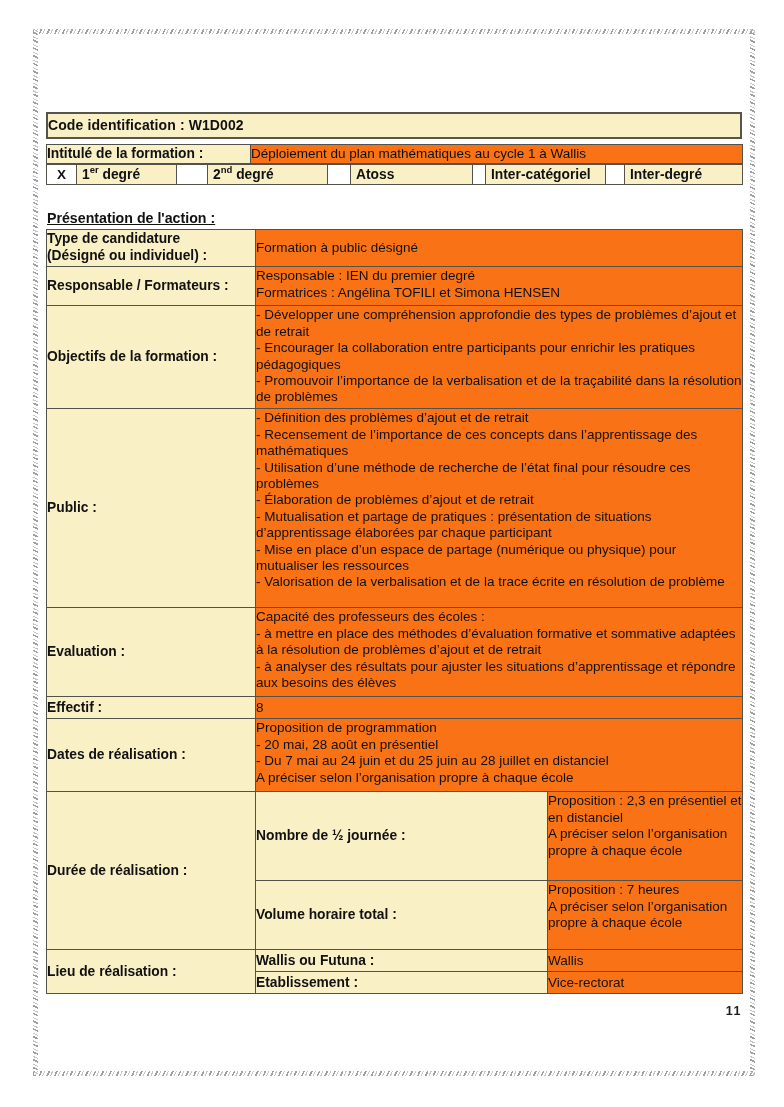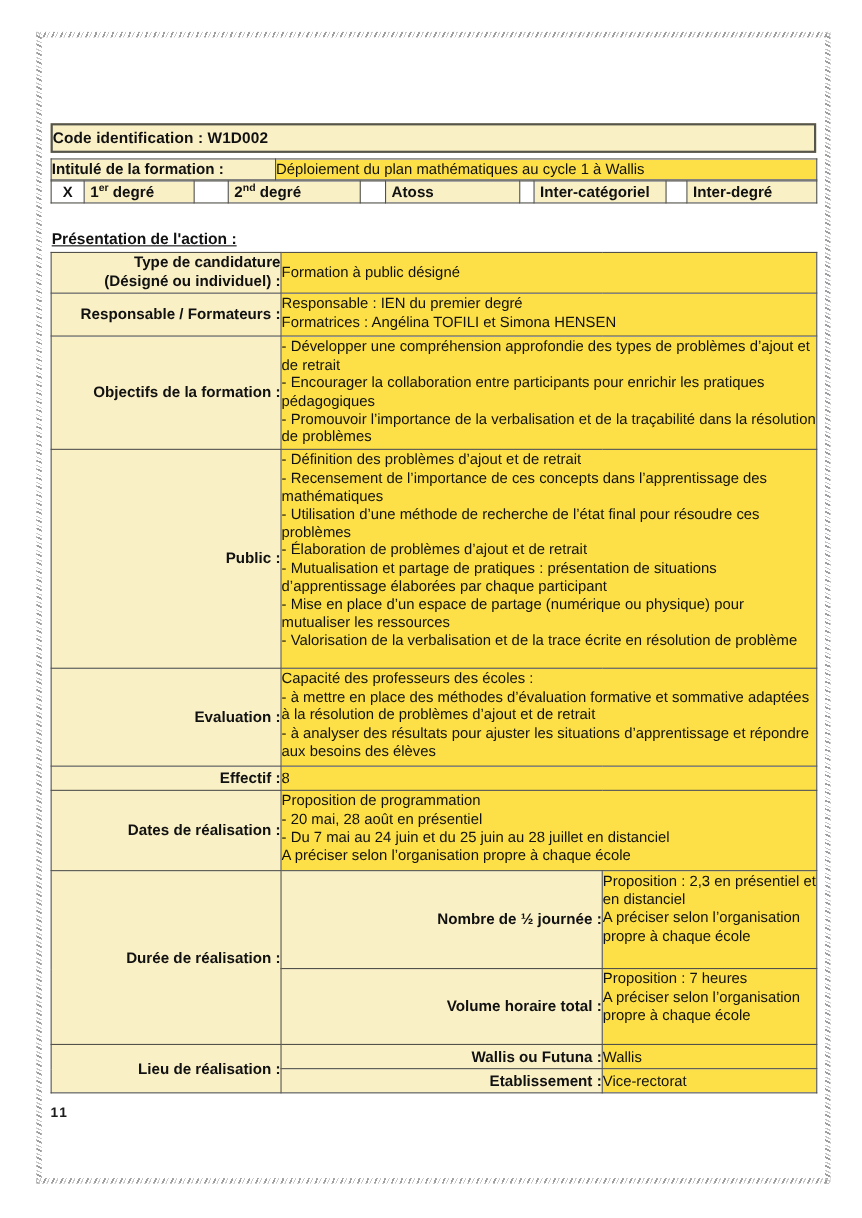--- a/index.html
+++ b/index.html
@@ -31,39 +31,39 @@
     padding:3px 0 4px 0; letter-spacing:0.1px;
   }
 
   table { border-collapse:collapse; table-layout:fixed; width:696px; }
   td {
     border:1.6px solid #52514a; padding:1px 0;
     font-size:13.5px; line-height:16.4px; vertical-align:middle;
     overflow:hidden; word-wrap:break-word;
   }
   .lbl  { background:#FAF0C6; font-weight:bold; font-size:13.8px; }
-  .val  { background:#fde047; white-space:pre-line; }
+  .val  { background:#f97316; white-space:pre-line; }
   .vtop { vertical-align:top; }
 
   .tbl-intitule { margin-top:5px; }
 
   .section-h {
     font-weight:bold; font-size:14.2px; margin:25px 0 2px 1px; line-height:17px;
   }
   .section-h.underline { text-decoration:underline; }
 
   .tbl-cat td { height:19px; padding:0 5px; line-height:17.5px; }
   .cell-check { text-align:center; font-weight:bold; background:#fff; padding:0 2px; }
   .cell-empty { background:#fff; }
   sup { font-size:9.5px; line-height:0; }
 
-  .tbl-main .lbl { white-space:pre-line;text-align:right; }
+  .tbl-main .lbl { white-space:pre-line; }
 
   .pageno {
-    text-align:left; font-weight:bold; font-size:12.5px;
+    text-align:right; font-weight:bold; font-size:12.5px;
     margin-top:10px; letter-spacing:1.5px; color:#1c1c1c;
   }
 </style>
 </head>
 <body>
 
 <div class="page">
 
   <div class="deco deco-h deco-top"></div>
   <div class="deco deco-h deco-bottom"></div>

